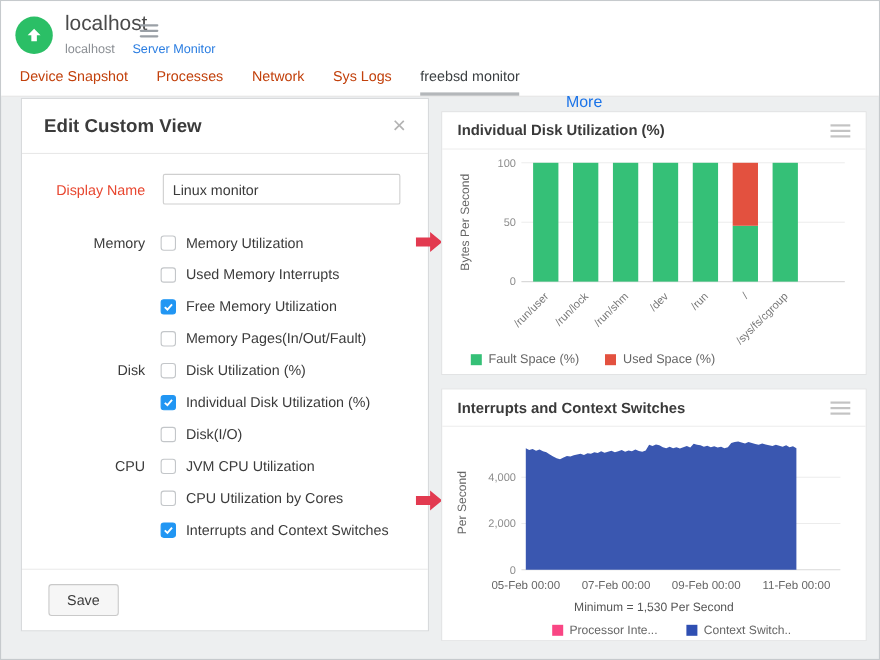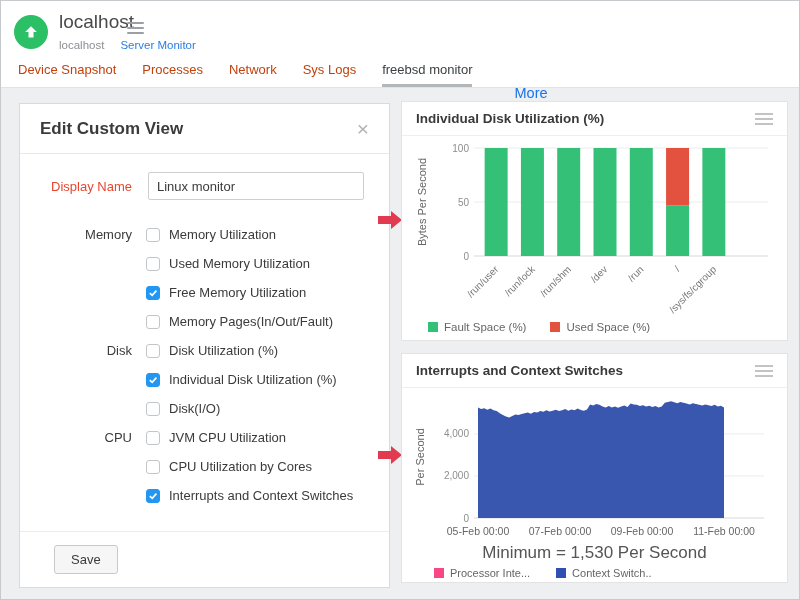--- a/index.html
+++ b/index.html
@@ -14,59 +14,59 @@
   .title-menu i{display:block;height:2px;background:#9aa0a6;margin:3px 0;border-radius:1px;}
   .breadcrumb{position:absolute;left:58px;top:38px;font-size:11.5px;}
   .crumb-host{color:#8b8f94;margin-right:16px;}
   .crumb-link{color:#2a7de1;}
   
   .tabs{position:absolute;left:17px;top:54px;height:32px;display:flex;align-items:stretch;}
   .tab{margin-right:26px;font-size:13px;color:#c2410c;line-height:29px;height:32px;box-sizing:border-box;white-space:nowrap;cursor:pointer;}
   .tab.active{color:#3c4043;border-bottom:3px solid #b4b7ba;}
   .tab-more{margin-left:16px;font-size:14.5px;color:#1a73e8;line-height:29px;cursor:pointer;margin-top:24px;}
   
-  .dialog{position:absolute;left:18px;top:102px;width:371px;height:485px;background:#fff;
+  .dialog{position:absolute;left:18px;top:88px;width:371px;height:485px;background:#fff;
     border:1px solid #d8dadc;box-sizing:border-box;}
   .dialog-header{height:50px;border-bottom:1px solid #e8e8e8;display:flex;align-items:center;padding:0 20px;box-sizing:border-box;}
   .dialog-title{font-size:17px;font-weight:bold;color:#3b3b3b;flex:1;}
   .dialog-close{font-size:21px;color:#b3b3b3;cursor:pointer;line-height:1;}
   .field-row{display:flex;align-items:center;margin-top:18px;}
   .field-label{width:112px;text-align:right;font-size:13px;color:#e8462f;padding-right:16px;box-sizing:content-box;}
   .field-input{width:198px;height:26px;border:1px solid #cfcfcf;border-radius:2px;font-size:13px;color:#3b3b3b;
     padding:0 8px;font-family:"Liberation Sans",sans-serif;}
   .option-list{margin-top:20px;}
   .option-row{display:flex;align-items:center;height:29px;}
   .group-cell{width:112px;text-align:right;font-size:13px;color:#3b3b3b;padding-right:14px;}
   .checkbox{width:14px;height:14px;border:1px solid #c3c6c9;border-radius:3px;background:#fff;box-sizing:border-box;
     display:inline-flex;align-items:center;justify-content:center;cursor:pointer;flex:none;}
   .checkbox.checked{background:#2196f3;border-color:#2196f3;}
   .option-label{font-size:13px;color:#3b3b3b;margin-left:9px;white-space:nowrap;}
   .dialog-footer{position:absolute;left:0;right:0;bottom:0;height:56px;border-top:1px solid #ececec;
-    display:flex;align-items:center;padding-left:34px;box-sizing:border-box;}
+    display:flex;align-items:center;padding-left:24px;box-sizing:border-box;}
   .save-btn{background:#f6f6f6;border:1px solid #c9c9c9;border-radius:3px;color:#3b3b3b;font-size:13px;
     padding:6px 16px;cursor:pointer;font-family:"Liberation Sans",sans-serif;}
   
   .flow-arrow{position:absolute;width:25px;height:20px;}
   .arrow-1{left:377px;top:209px;}
   .arrow-2{left:377px;top:444px;}
   
   .card{position:absolute;left:400px;width:387px;background:#fff;border:1px solid #e2e3e4;box-sizing:border-box;}
   .card-1{top:100px;height:240px;}
   .card-2{top:352px;height:230px;}
   .card-header{height:34px;display:flex;align-items:center;padding:0 14px;border-bottom:1px solid #eee;box-sizing:border-box;}
   .card-title{flex:1;font-size:13.5px;color:#3a3a3a;font-weight:bold;}
   .card-menu{width:18px;cursor:pointer;}
   .card-menu i{display:block;height:2px;background:#c3c3c3;margin:3px 0;}
   .chart-svg{display:block;}
   .legend-row{display:flex;align-items:center;font-size:11.5px;color:#666;}
   .legend-1{padding-left:26px;gap:24px;height:26px;}
   .legend-sq{width:10px;height:10px;display:inline-block;margin-right:6px;flex:none;}
   .legend-item{display:flex;align-items:center;cursor:pointer;}
-  .minmax-row{display:flex;justify-content:center;gap:34px;font-size:17px;color:#555;height:17px;align-items:flex-end;}
-  .legend-2{gap:26px;font-size:11px;height:20px;padding-left:32px;}
+  .minmax-row{display:flex;justify-content:center;gap:34px;font-size:11px;color:#555;height:17px;}
+  .legend-2{justify-content:center;gap:26px;font-size:11px;height:20px;padding-left:32px;}
   
   text{font-family:"Liberation Sans",sans-serif;}
 </style>
 </head>
 <body>
 
 <div class="screen">
 
   <div class="topbar">
     <div class="app-icon">
@@ -104,21 +104,21 @@
     </div>
     <div class="option-list">
         <div class="option-row">
           <span class="group-cell">Memory</span>
           <span class="checkbox"></span>
           <span class="option-label">Memory Utilization</span>
         </div>
         <div class="option-row">
           <span class="group-cell"></span>
           <span class="checkbox"></span>
-          <span class="option-label">Used Memory Utilization</span>
+          <span class="option-label">Used Memory Interrupts</span>
         </div>
         <div class="option-row">
           <span class="group-cell"></span>
           <span class="checkbox checked">
             <svg width="10" height="10" viewBox="0 0 10 10">
               <polyline points="1.8,5.2 4.2,7.4 8.4,2.6" fill="none" stroke="#fff" stroke-width="1.7"></polyline>
             </svg>
           </span>
           <span class="option-label">Free Memory Utilization</span>
         </div>

